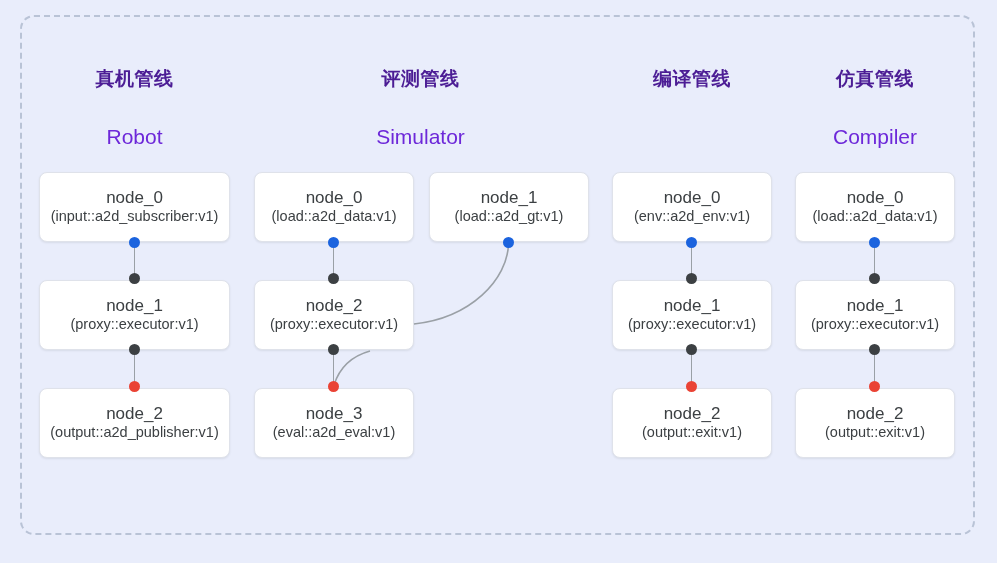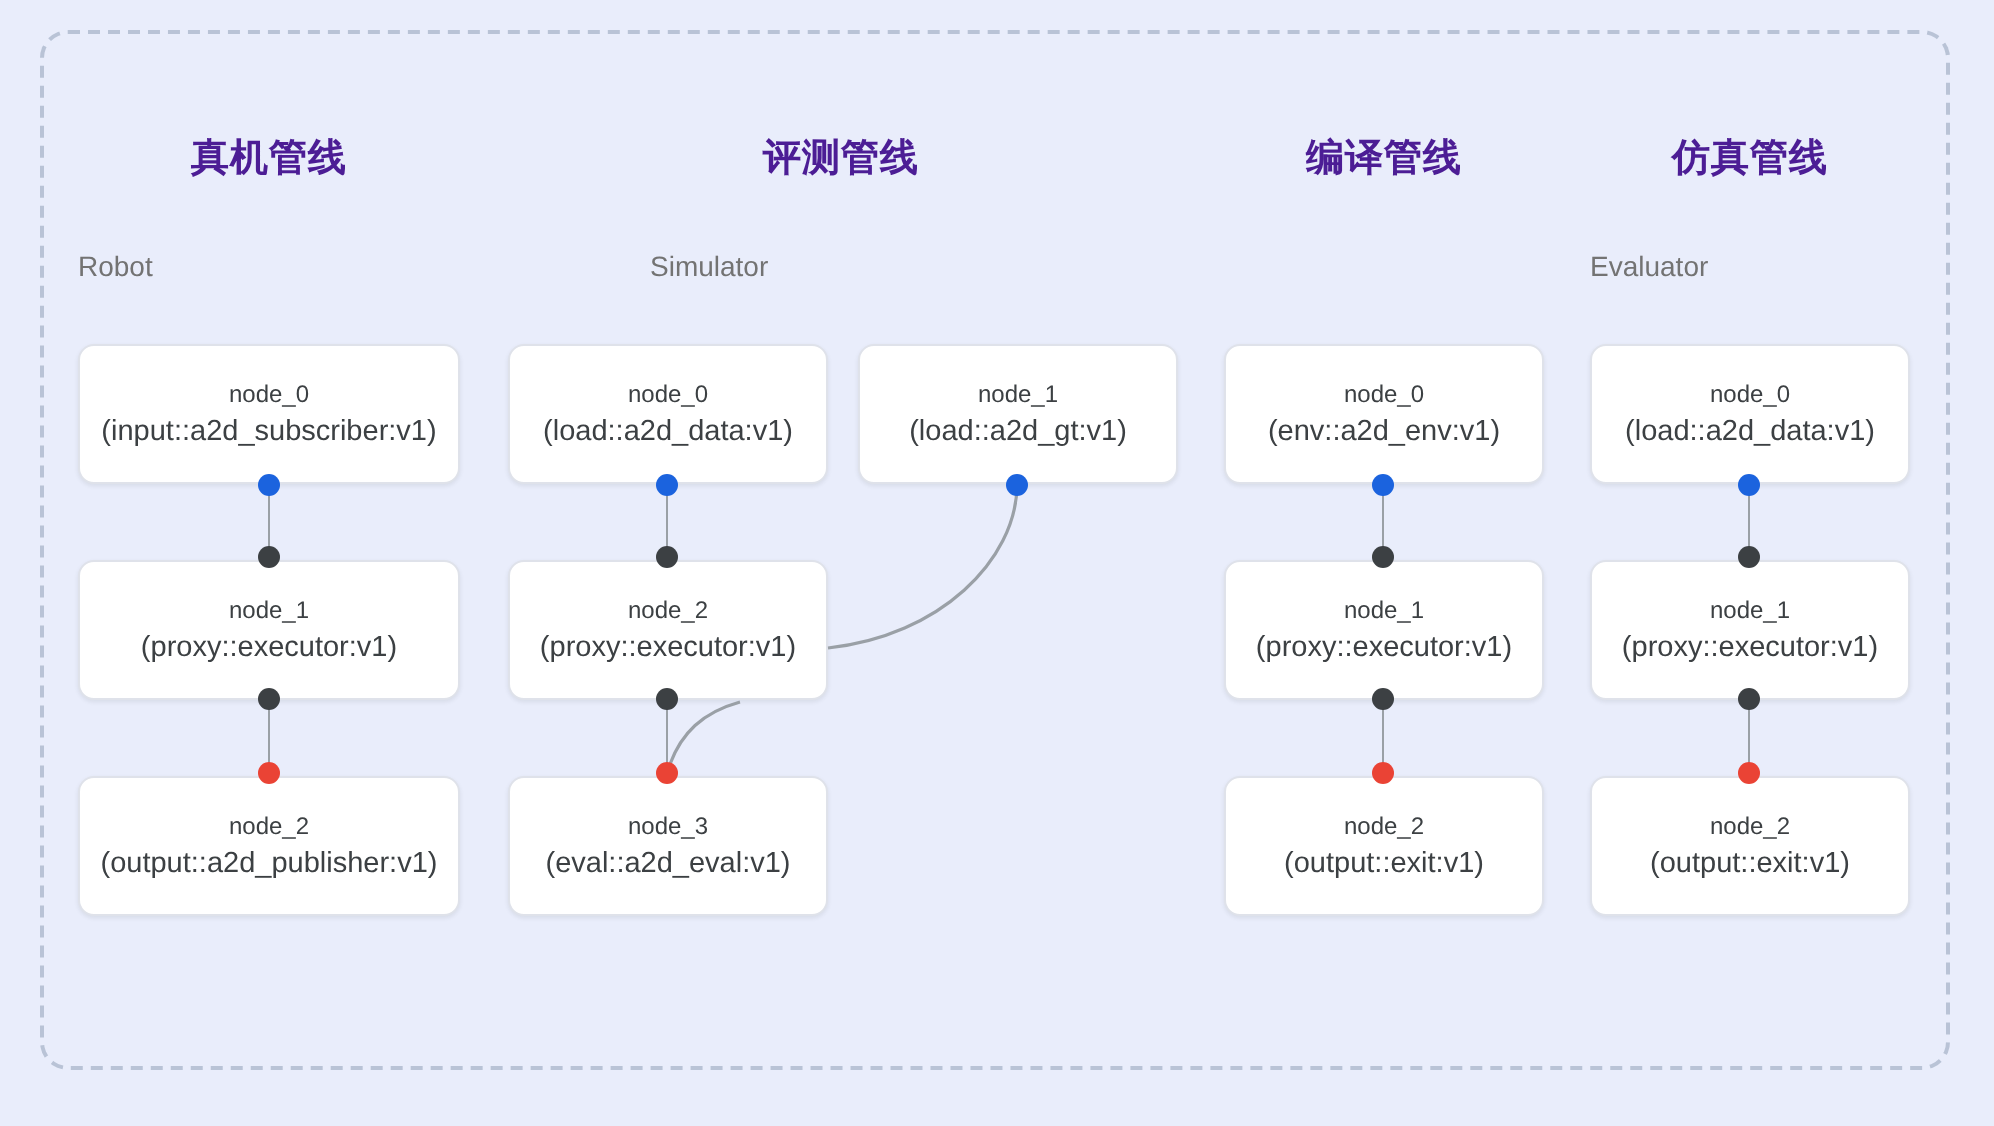--- a/index.html
+++ b/index.html
@@ -36,41 +36,41 @@
     position: absolute;
     text-align: center;
     font-size: 19px;
     font-weight: bold;
     color: #4c1d95;
     letter-spacing: 0.5px;
     white-space: nowrap;
   }
   .col-title-en {
     position: absolute;
-    text-align: left;
-    font-size: 14px;
+    text-align: center;
+    font-size: 21px;
     font-weight: normal;
-    color: #737373;
+    color: #6d28d9;
     white-space: nowrap;
   }
   .node-box {
     position: absolute;
     box-sizing: border-box;
     background: #ffffff;
     border: 1px solid #dfe2ea;
     border-radius: 8px;
     box-shadow: 0 1px 2px rgba(60,64,67,0.10);
     display: flex;
     flex-direction: column;
     align-items: center;
     justify-content: center;
     text-align: center;
   }
   .node-name {
-    font-size: 12px;
+    font-size: 17px;
     color: #3c4043;
     line-height: 19px;
     white-space: nowrap;
   }
   .node-type {
     font-size: 14.5px;
     color: #3c4043;
     line-height: 19px;
     white-space: nowrap;
   }
@@ -192,21 +192,21 @@
   <div class="port port-in" style="left:686px; top:344px;"></div>
   <div class="edge-line" style="left:690.7px; top:350px; height:37px;"></div>
   <div class="port port-term" style="left:686px; top:381px;"></div>
 
   <div class="node-box" style="left:612px; top:388px; width:160px; height:70px;">
     <div class="node-name">node_2</div>
     <div class="node-type">(output::exit:v1)</div>
   </div>
 
   <div class="col-title-cn" style="left:795px; top:66px; width:160px;">仿真管线</div>
-  <div class="col-title-en" style="left:795px; top:125px; width:160px;">Evaluator</div>
+  <div class="col-title-en" style="left:795px; top:125px; width:160px;">Compiler</div>
 
   <div class="node-box" style="left:795px; top:172px; width:160px; height:70px;">
     <div class="node-name">node_0</div>
     <div class="node-type">(load::a2d_data:v1)</div>
   </div>
   <div class="port port-out" style="left:869px; top:237px;"></div>
   <div class="edge-line" style="left:873.7px; top:242px; height:37px;"></div>
   <div class="port port-in" style="left:869px; top:273px;"></div>
 
   <div class="node-box" style="left:795px; top:280px; width:160px; height:70px;">

